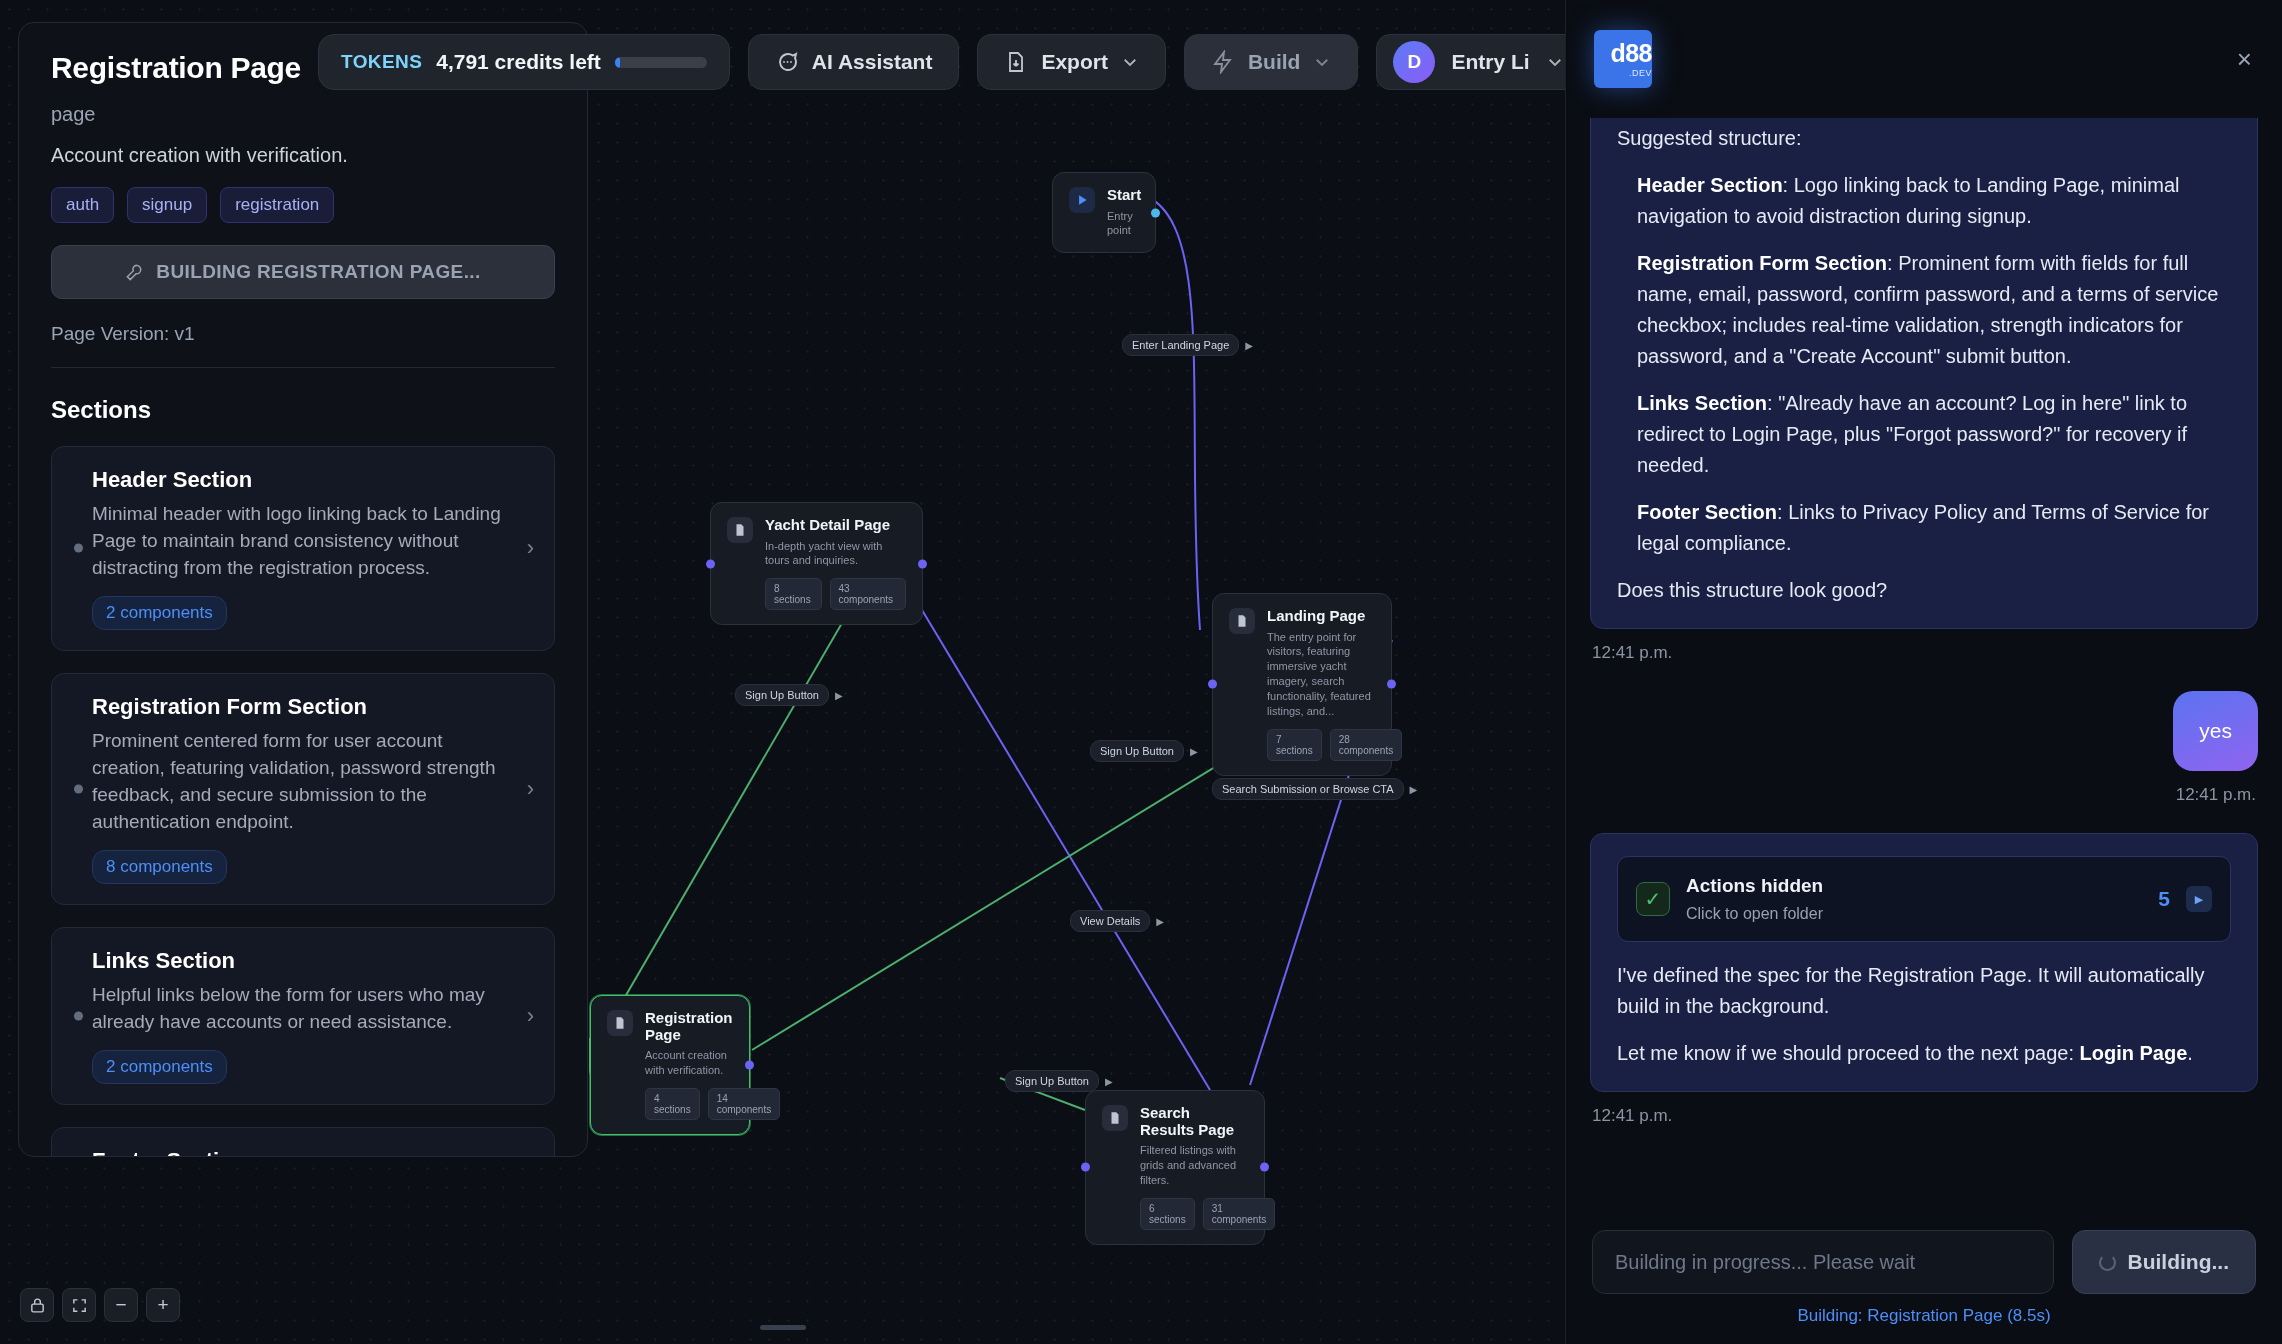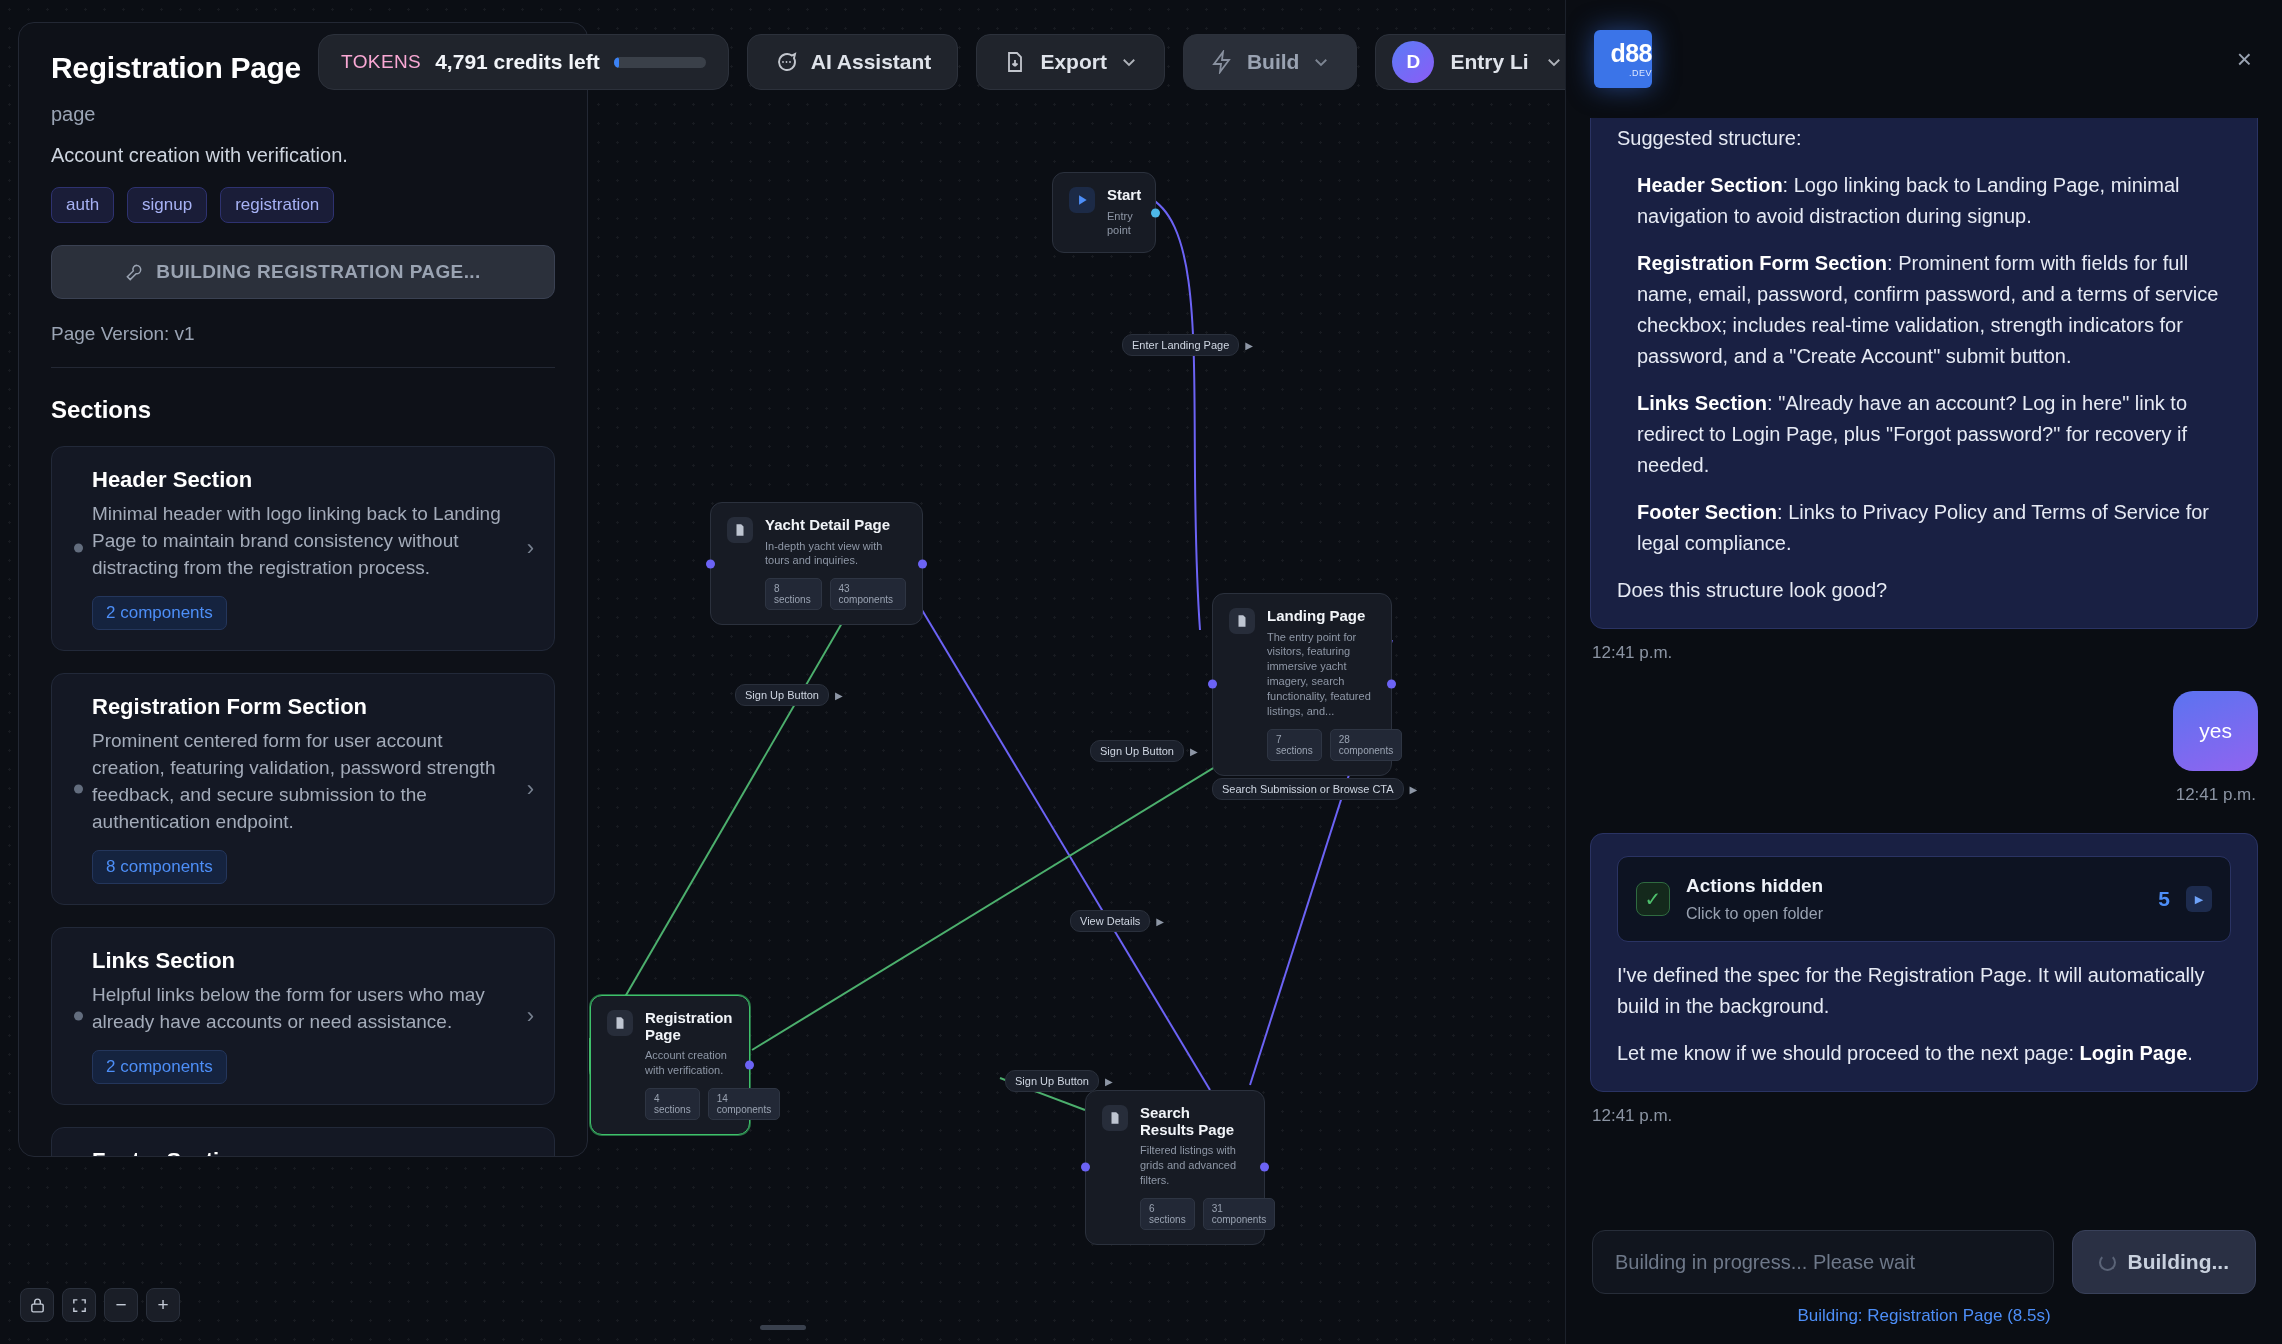--- a/index.html
+++ b/index.html
@@ -34,21 +34,21 @@
     border: 1px solid #2c313b;
     border-radius: 14px;
     color: #dfe3ea; font-size: 21px; font-weight: bold;
     white-space: nowrap;
     cursor: pointer;
   }
   .tb-btn.tokens {
     background: #20242c; padding: 0 22px; gap: 14px;
     border-radius: 16px;
   }
-  .tok-label { color: #f9a8d4; font-size: 19px; font-weight: normal; letter-spacing: .4px; }
+  .tok-label { color: #7dd3fc; font-size: 19px; font-weight: bold; letter-spacing: .4px; }
   .tok-val { color: #f2f5f9; font-size: 21px; font-weight: bold; }
   .tok-bar {
     width: 92px; height: 11px; border-radius: 6px;
     background: #3a4049; position: relative; overflow: hidden;
   }
   .tok-bar i { position: absolute; left:0; top:0; bottom:0; width: 5px; background: #3b82f6; border-radius:6px; }
   .tb-btn.build { background: #2a2f39; color: #9aa3b2; }
   .tb-btn.user { padding-left: 16px; gap: 16px; }
   .avatar {
     width: 42px; height: 42px; border-radius: 50%;
@@ -108,21 +108,21 @@
   .sec-card .arrow {
     position: absolute; right: 20px; top: 50%; transform: translateY(-50%);
     color: #77808f; font-size: 22px;
   }
   .sec-card h3 { font-size: 22px; color: #ffffff; }
   .sec-card p { font-size: 19px; color: #a3abb9; line-height: 1.42; margin-top: 8px; }
   .comp-badge {
     display: inline-block; margin-top: 14px;
     background: #15233f; border: 1px solid #24365c;
     color: #4d8ef7; font-size: 17px;
-    padding: 6px 13px; border-radius: 7px;
+    padding: 6px 13px; border-radius: 13px;
   }
 
   
   .node {
     position: absolute;
     background: #171b24;
     border: 1px solid #2b313d;
     border-radius: 12px;
     padding: 14px 16px;
     z-index: 12;

